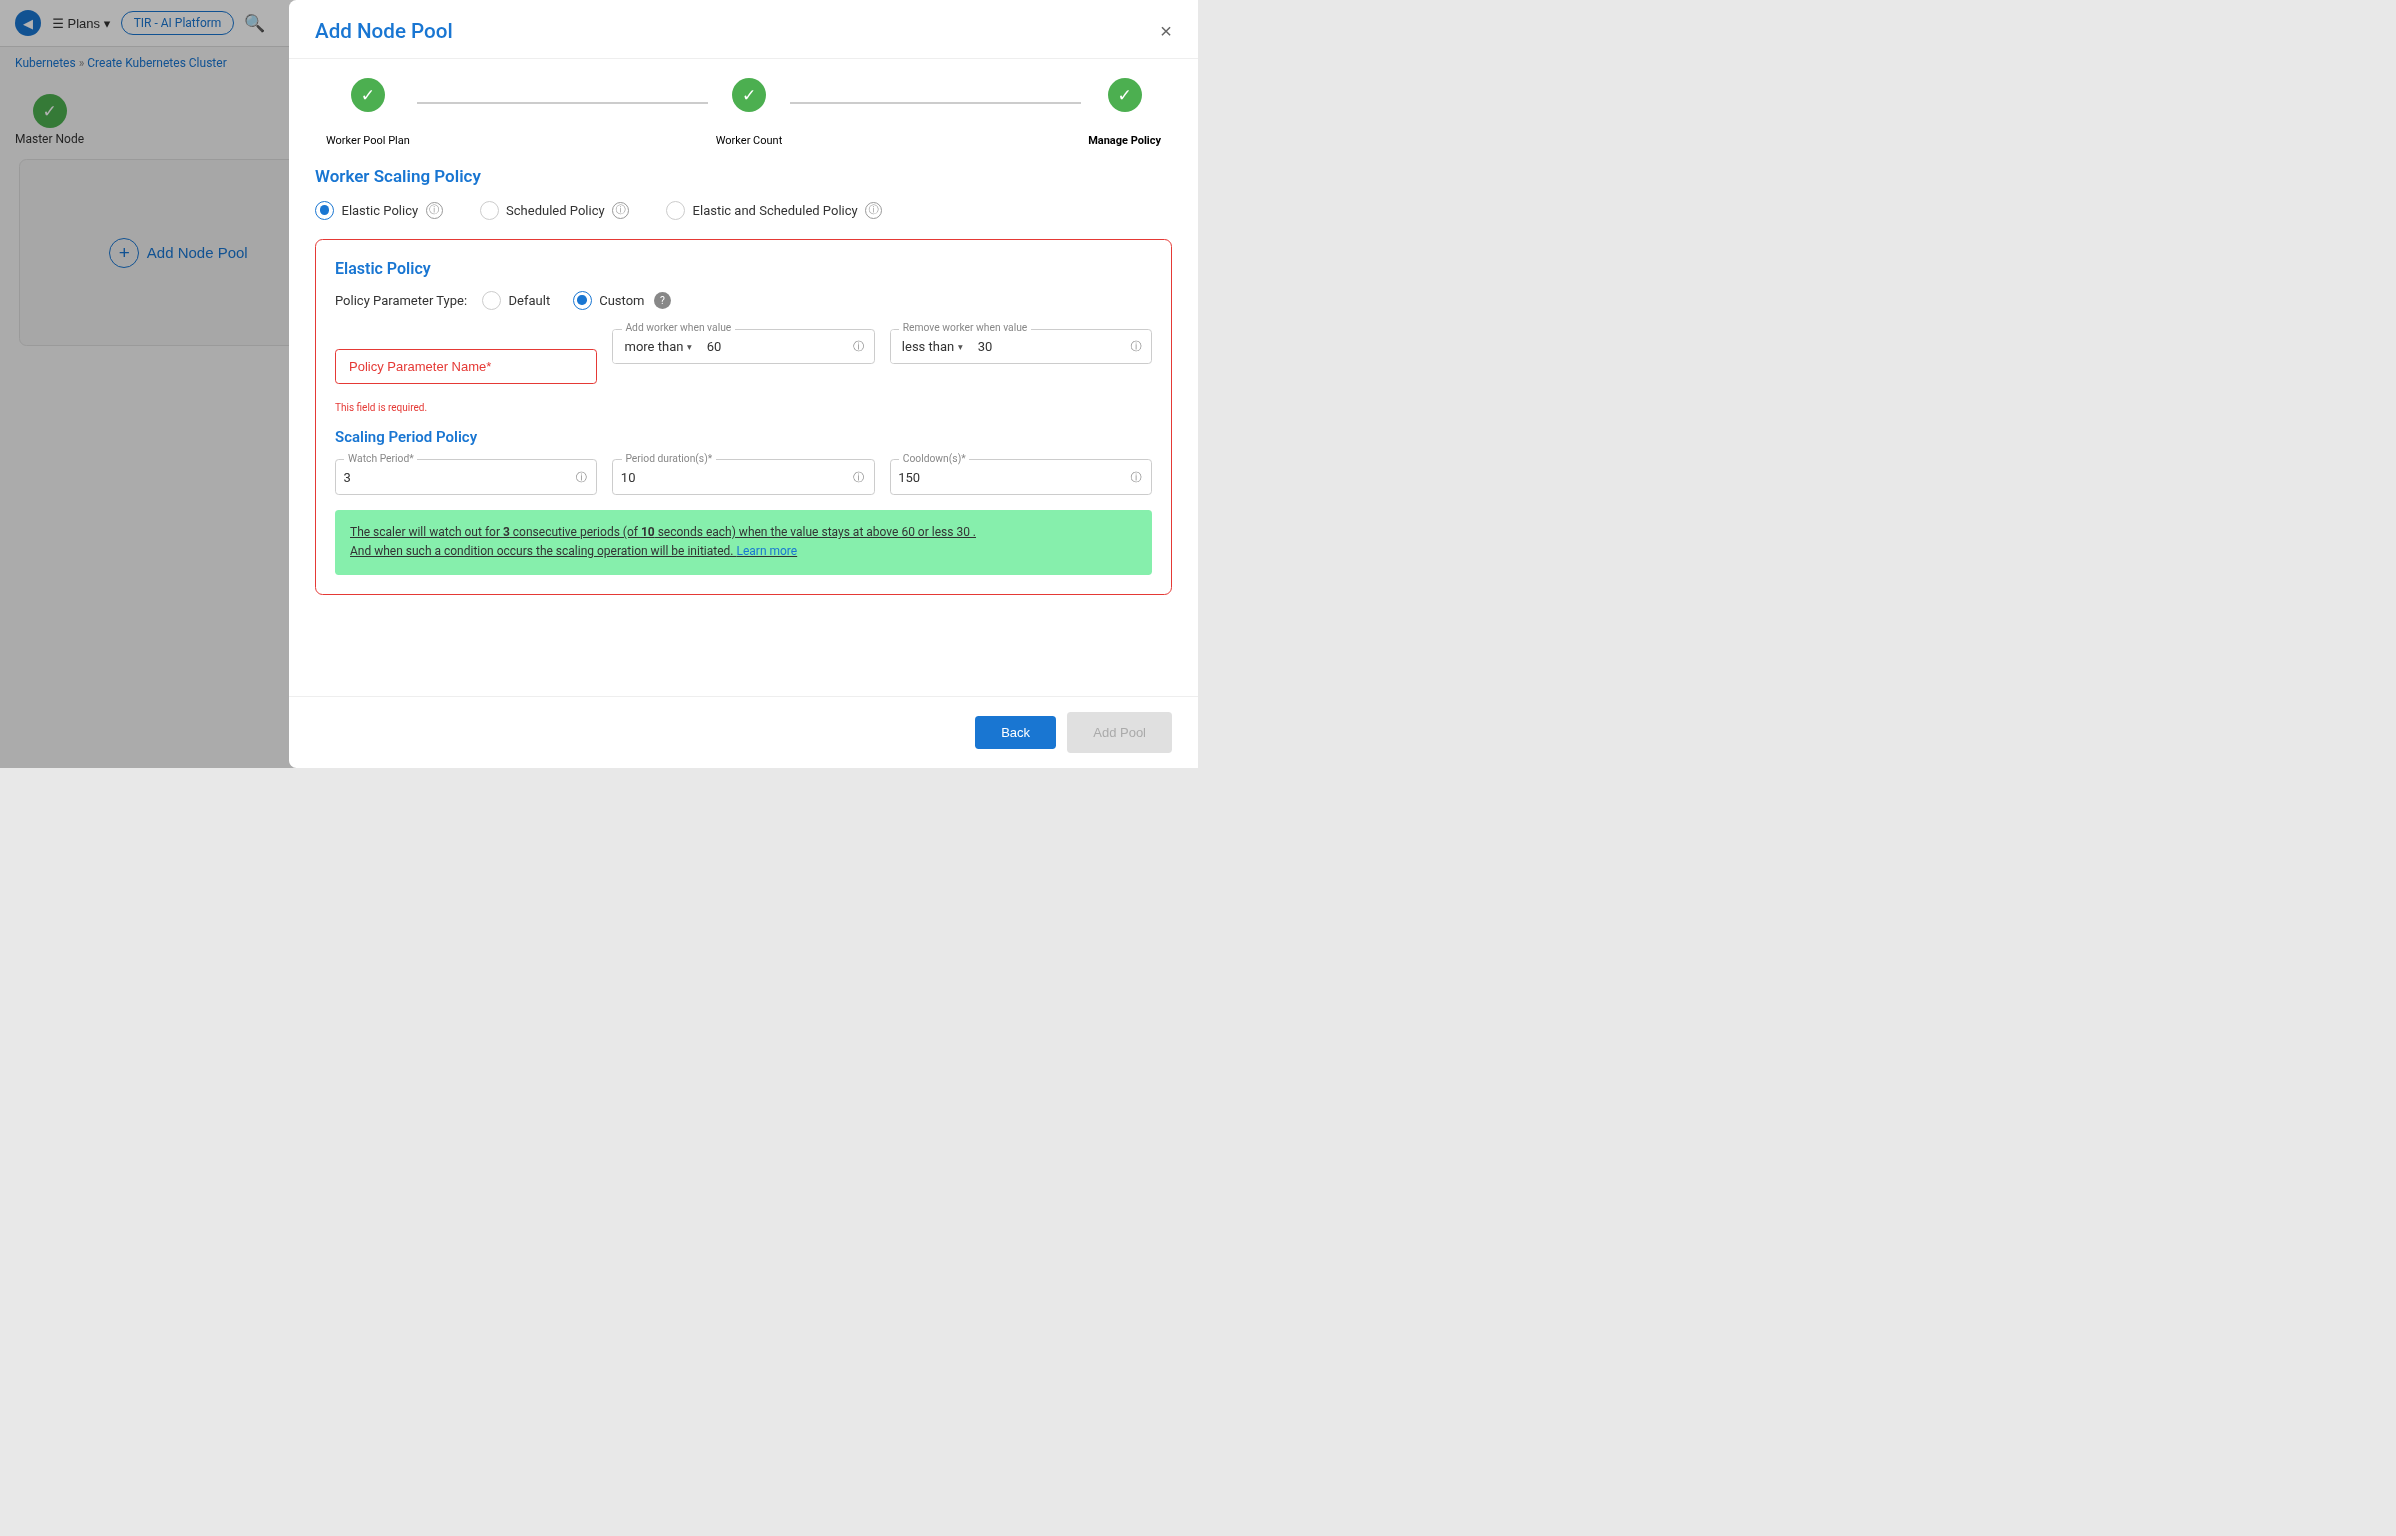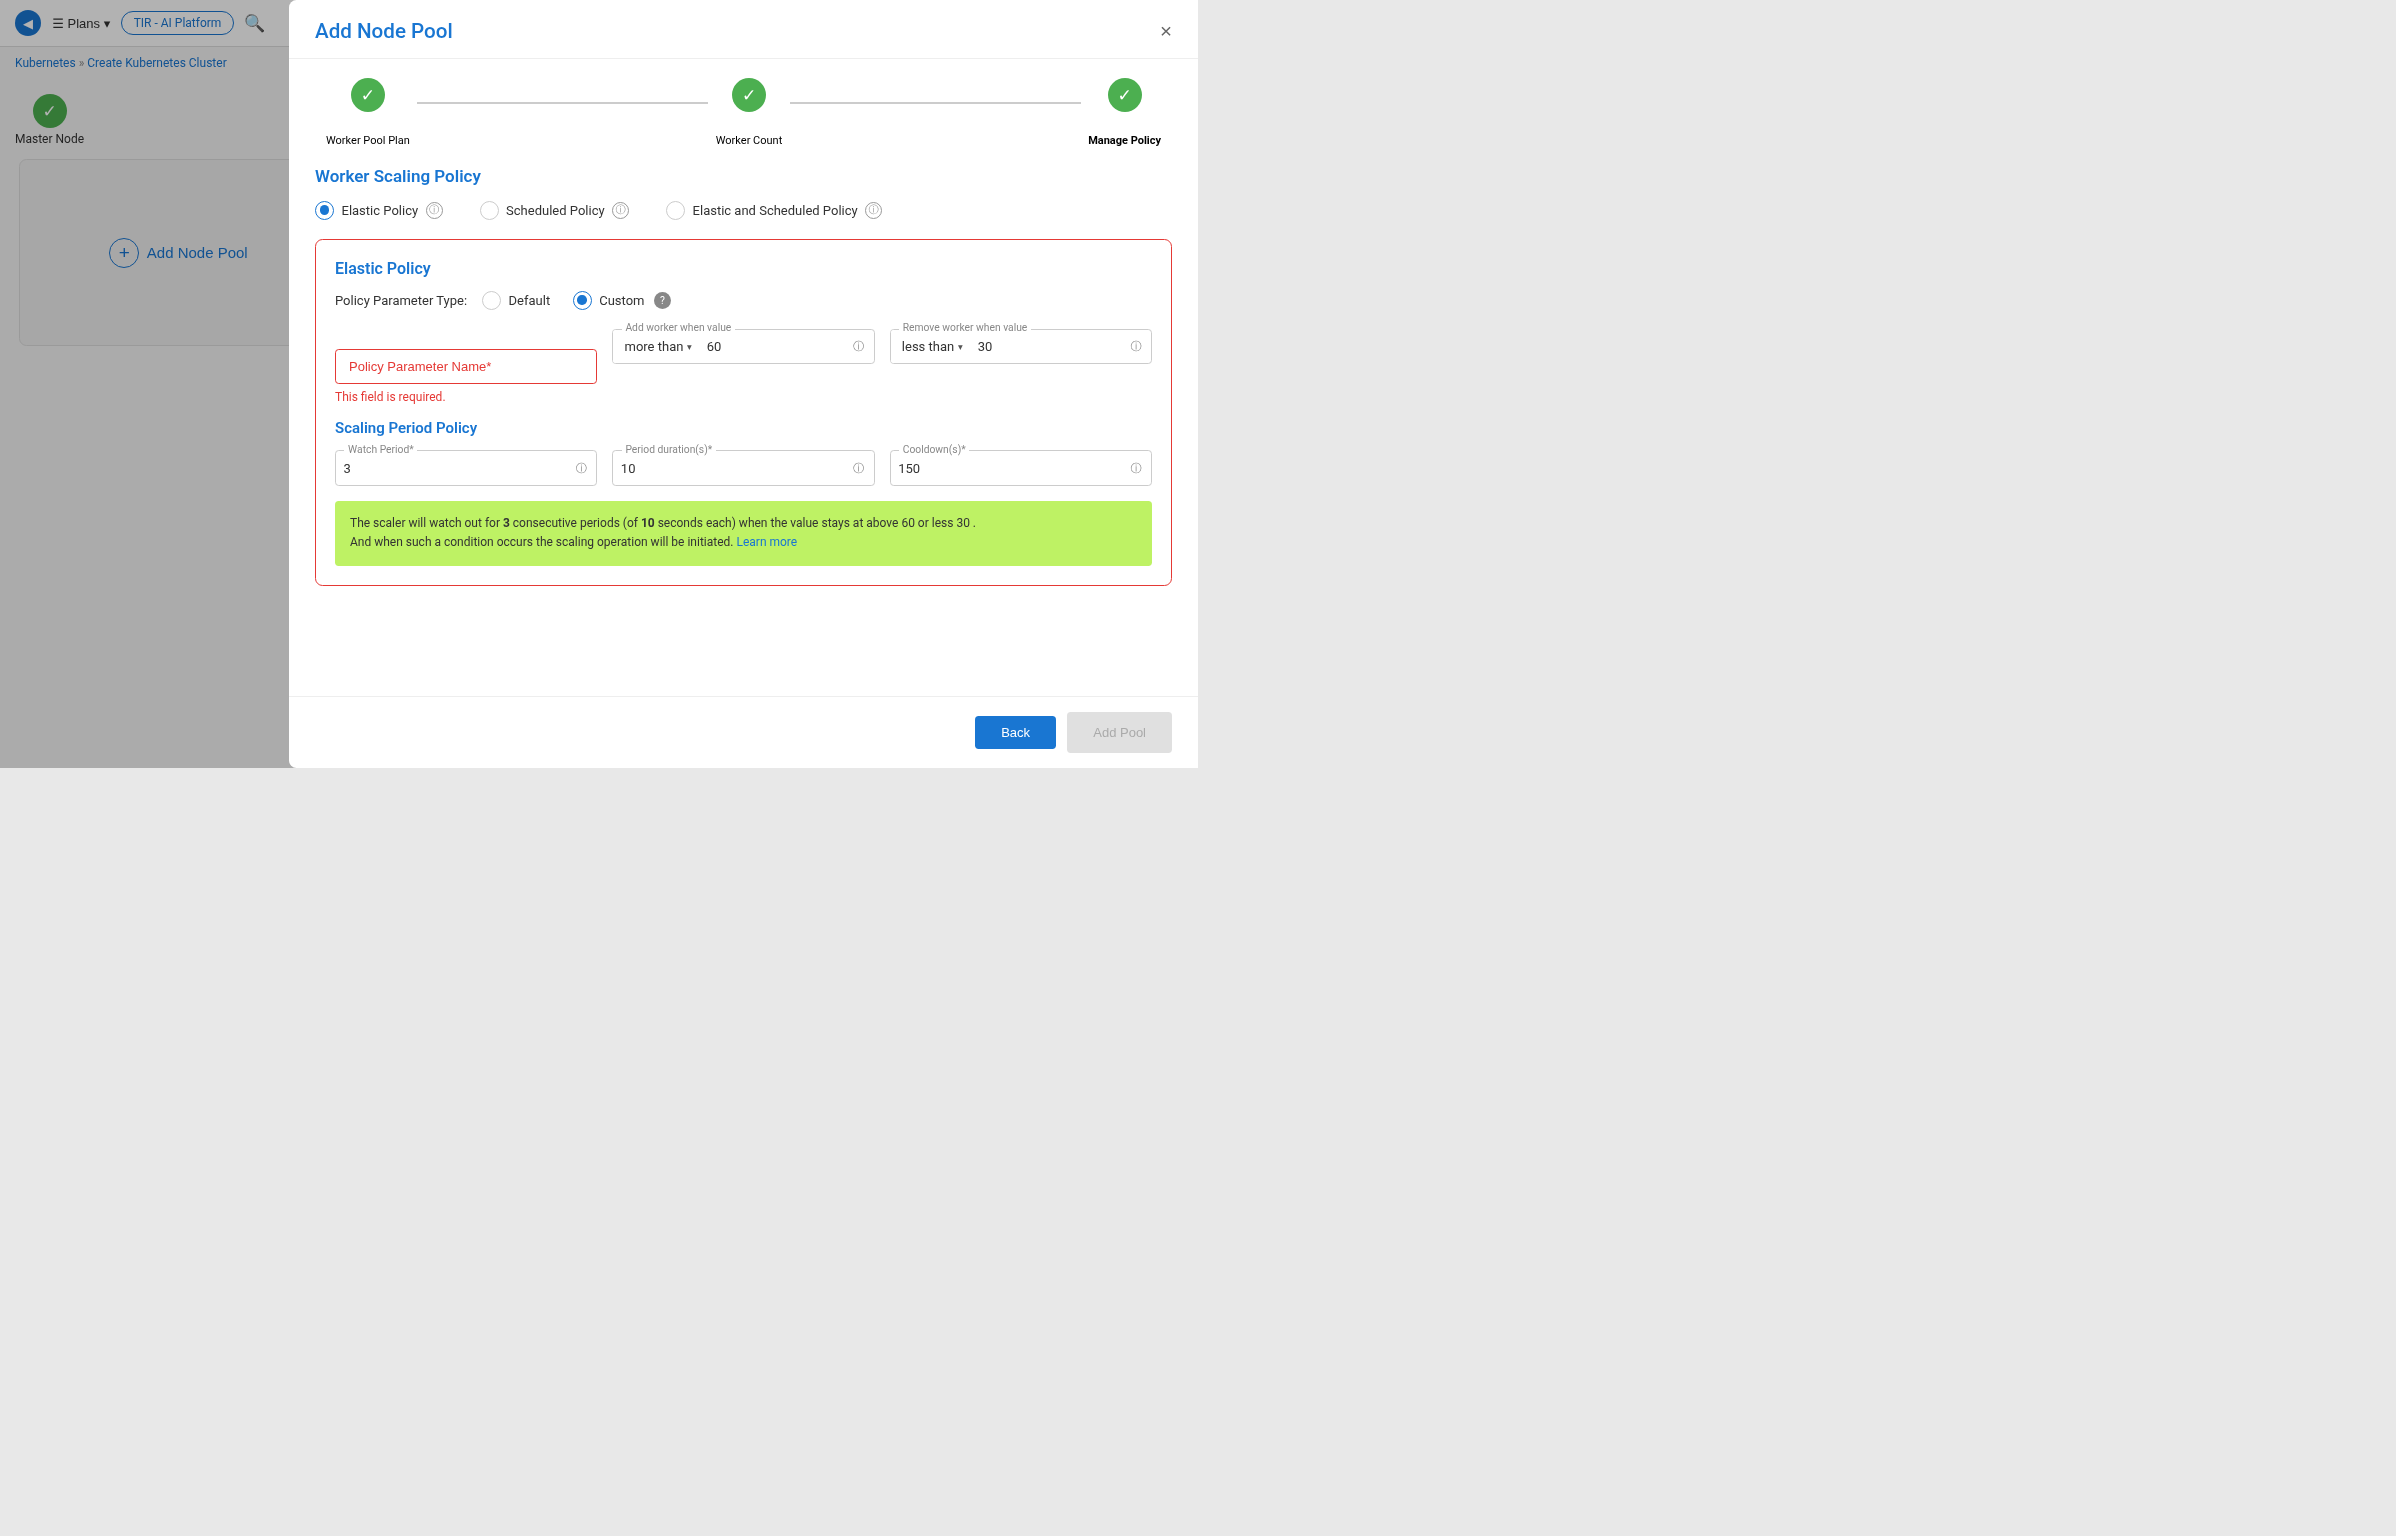--- a/index.html
+++ b/index.html
@@ -306,23 +306,23 @@
       width: 100%;
       outline: none;
       margin-top: 20px;
     }
     .text-input.error {
       border-color: #e53935;
       color: #e53935;
     }
     .text-input::placeholder { color: #e53935; }
     .error-text {
-      font-size: 12px;
+      font-size: 10px;
       color: #e53935;
-      margin-top: 6px;
+      margin-top: 18px;
     }
 
     .three-col {
       display: flex;
       gap: 15px;
       margin-bottom: 15px;
     }
     .col-field {
       flex: 1;
       position: relative;
@@ -360,27 +360,28 @@
     }
 
     .scaling-period-title {
       font-size: 15px;
       color: #1976d2;
       font-weight: 600;
       margin-bottom: 13px;
     }
 
     .description-box {
-      background: #bef264;
+      background: #86efac;
       border-radius: 3.7px;
       padding: 13px 15px;
       font-size: 12px;
       color: #333;
       line-height: 1.6;
       margin-top: 15px;
+      text-decoration: underline;
     }
     .description-box strong { font-weight: 700; }
     .description-box a { color: #1976d2; text-decoration: none; }
 
     
     .modal-footer {
       display: flex;
       justify-content: flex-end;
       align-items: center;
       padding: 15px 26px;

